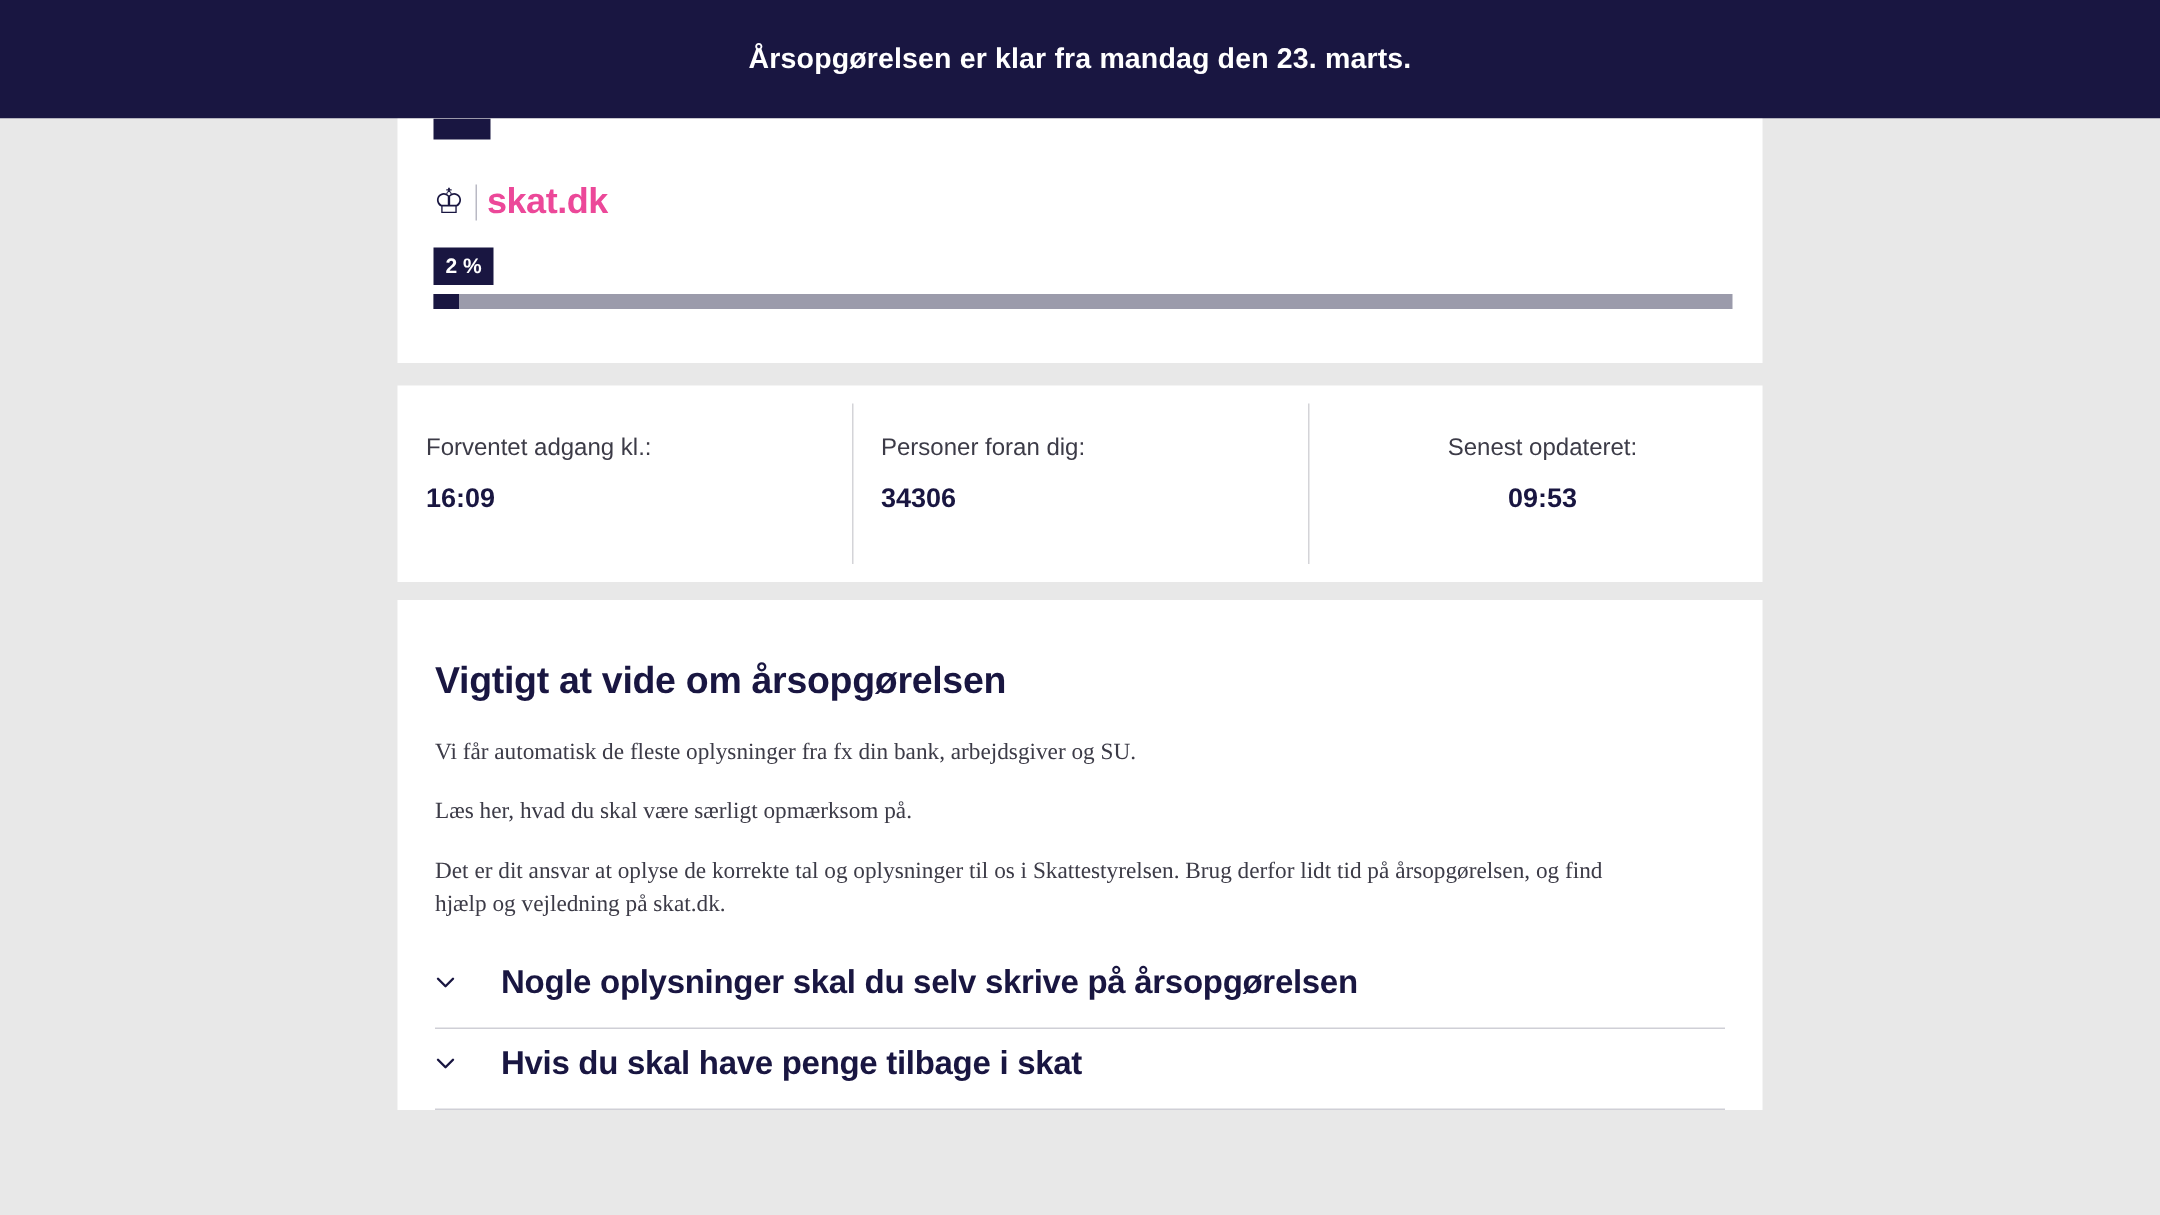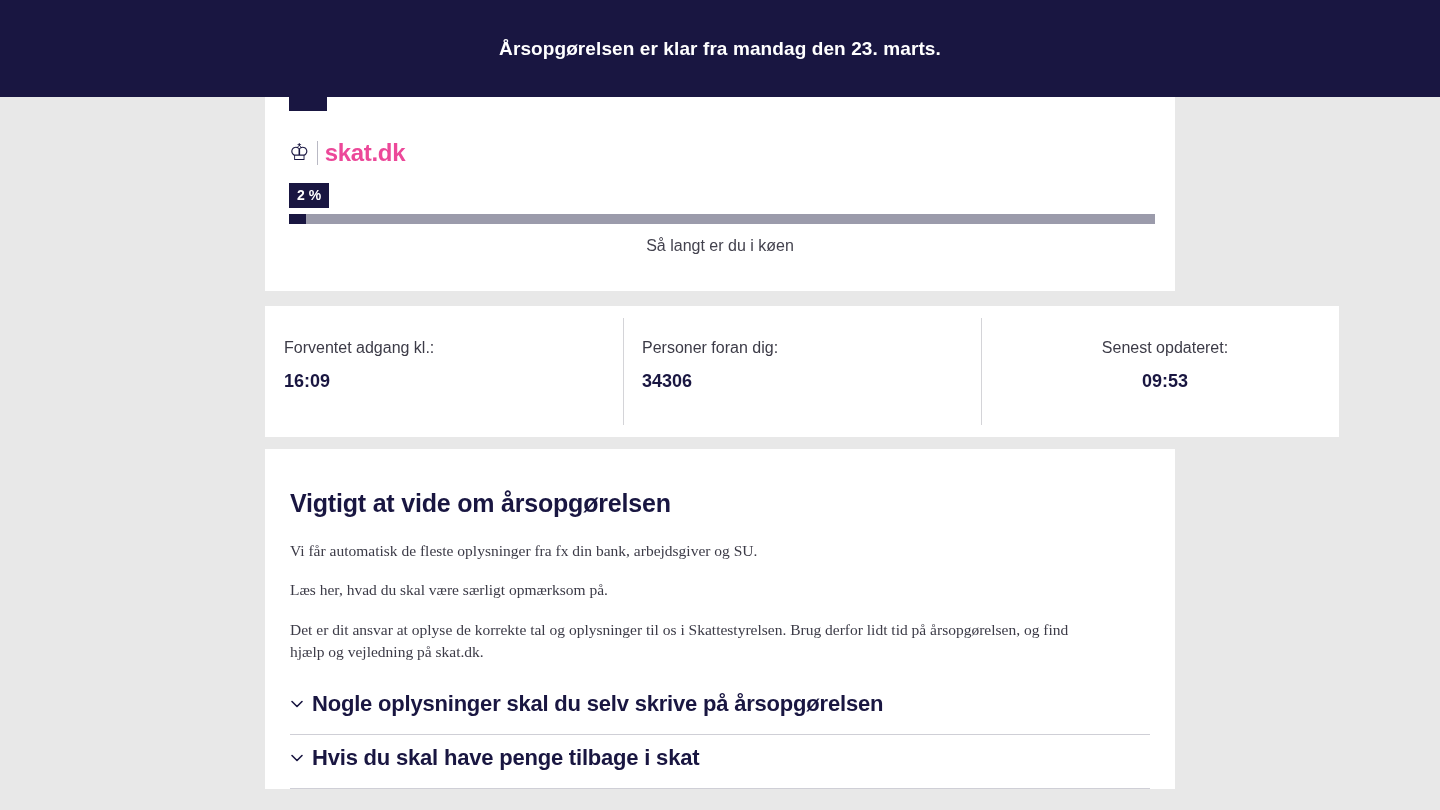--- a/index.html
+++ b/index.html
@@ -8,21 +8,21 @@
     padding: 0;
     width: 1440px;
     height: 810px;
     overflow: hidden;
     background: #e8e8e8;
     font-family: "Liberation Sans", sans-serif;
   }
 
   
   .top-banner {
-    height: 97px;
+    height: 79px;
     background: #191641;
     color: #ffffff;
     display: flex;
     align-items: center;
     justify-content: center;
     font-size: 19px;
     font-weight: bold;
     letter-spacing: 0.1px;
   }
 
@@ -121,21 +121,21 @@
 
   .progress-caption {
     text-align: center;
     font-size: 16px;
     color: #43424e;
     margin-top: 13px;
   }
 
   
   .stats {
-    width: 1074px;
+    width: 910px;
     background: #ffffff;
     display: flex;
     margin-top: 15px;
     height: 131px;
   }
   .stat {
     flex: 1;
     padding: 33px 0 0 19px;
     position: relative;
   }
@@ -184,21 +184,21 @@
     max-width: 790px;
     font-family: Liberation Serif, serif;
   }
 
   .accordion {
     margin-top: 16px;
   }
   .acc-item {
     display: flex;
     align-items: center;
-    gap: 8px;
+    gap: 30px;
     padding: 10px 0 17px 0;
     border-bottom: 1px solid #cfcfd6;
     cursor: pointer;
   }
   .chev {
     width: 14px;
     height: 14px;
     flex: none;
     color: #191641;
     display: inline-block;
@@ -230,21 +230,20 @@
         <span class="brand-name">skat.dk</span>
       </div>
 
 
       <div class="pct-badge">2 %</div>
 
       <div class="progress-track">
         <div class="progress-fill" style="width: 2%;"></div>
       </div>
 
-      <div class="progress-caption">Så langt er du i køen</div>
     </div>
 
     <div class="stats">
       <div class="stat">
         <div class="stat-label">Forventet adgang kl.:</div>
         <div class="stat-value">16:09</div>
       </div>
       <div class="stat">
         <div class="stat-label">Personer foran dig:</div>
         <div class="stat-value">34306</div>

